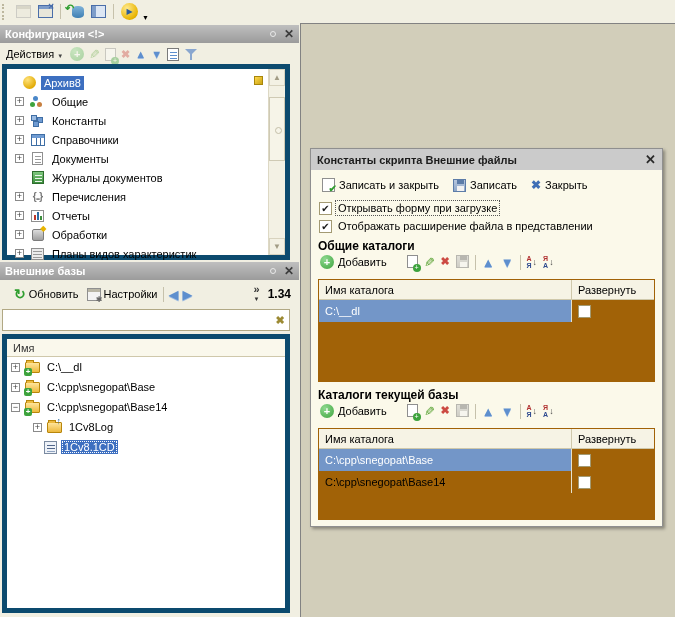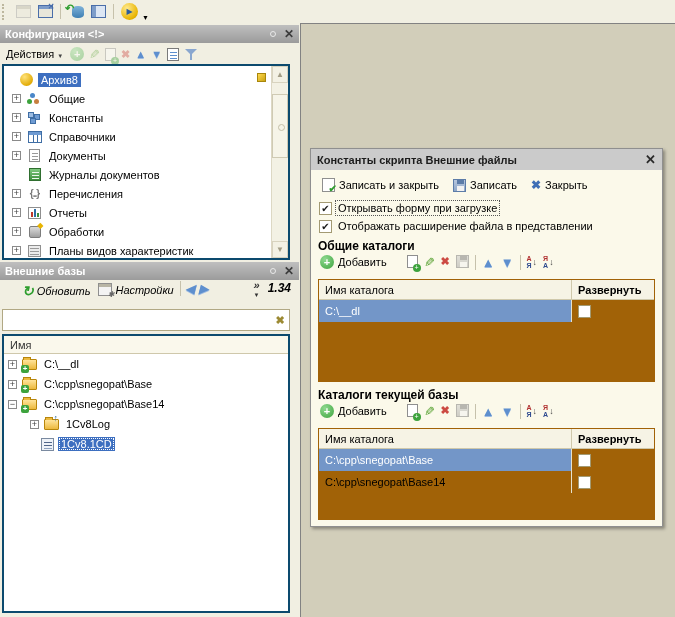--- a/index.html
+++ b/index.html
@@ -54,21 +54,21 @@
 .arr-lf::before { content:"◀"; }
 .arr-rt::before { content:"▶"; }
 .dim { opacity:.4; }
 .doclist-icon { width:12px; height:13px; background:#fff; border:1px solid #7a7a7a; position:relative; }
 .doclist-icon::before { content:""; position:absolute; left:2px; top:3px; width:7px; height:1px; background:#5e8fce; box-shadow:0 3px 0 #5e8fce, 0 6px 0 #5e8fce; }
 .funnel-icon { position:relative; width:14px; height:14px; }
 .funnel-icon::before { content:""; position:absolute; left:1px; top:2px; border-left:6px solid transparent; border-right:6px solid transparent; border-top:6px solid #8aa7cf; }
 .funnel-icon::after { content:""; position:absolute; left:6px; top:7px; width:2px; height:6px; background:#8aa7cf; }
 
 
-.treebox { position:absolute; left:2px; width:288px; background:#fff; border:2px solid #0c4a6e; }
+.treebox { position:absolute; left:2px; width:288px; background:#fff; border:5px solid #0c4a6e; }
 #config-tree { top:64px; height:196px; padding-top:4px; }
 .crow { height:19px; display:flex; align-items:center; white-space:nowrap; }
 .exp { width:9px; height:9px; border:1px solid #8a8a8a; background:#fff; font-size:9px; line-height:7px; text-align:center; color:#444; flex:none; }
 .exp-plus::before { content:"+"; }
 .exp-minus::before { content:"−"; }
 .exp-spacer { width:9px; flex:none; }
 .ticon { width:15px; height:14px; flex:none; margin:0 4px 0 6px; display:flex; align-items:center; justify-content:center; position:relative; }
 .lbl { padding:1px 3px; }
 .lbl.selected { background:#3d6fc0; color:#fff; }
 .ind1 { margin-left:8px; }
@@ -103,21 +103,21 @@
 .cube-marker { position:absolute; right:22px; top:7px; width:9px; height:9px; background:linear-gradient(135deg,#ffd84d,#caa313); border:1px solid #a8860b; }
 
 
 .vscroll { position:absolute; right:0; top:0; bottom:0; width:17px; background:#f3f1e4; border-left:1px solid #ddd8c4; }
 .sb-btn { position:absolute; left:0; width:16px; height:17px; background:#f3f1e4; border:1px solid #d8d3bf; text-align:center; color:#a29c85; font-size:8px; line-height:16px; }
 .sb-up { top:0; } .sb-dn { bottom:0; }
 .sb-thumb { position:absolute; left:0; top:28px; width:16px; height:64px; background:#f6f4e8; border:1px solid #cfcab4; }
 .sb-thumb::after { content:""; position:absolute; left:5px; top:29px; width:5px; height:5px; border-radius:50%; border:1px solid #c4bfa9; }
 
 
-#files-toolbar { position:absolute; left:0; top:281px; width:299px; height:26px; display:flex; align-items:flex-start; padding-left:20px; gap:4px;font-style:italic; }
+#files-toolbar { position:absolute; left:0; top:281px; width:299px; height:26px; display:flex; align-items:center; padding-left:12px; gap:4px; }
 .refresh-icon::before { content:"↻"; color:#2f9e2f; font-weight:bold; font-size:14px; }
 .settings-icon { width:14px; height:13px; border:1px solid #8f8f8f; background:#f3f3f3; position:relative; }
 .settings-icon::before { content:""; position:absolute; left:0; top:0; right:0; height:3px; background:#b8b5a5; }
 .settings-icon::after { content:"✱"; position:absolute; right:-3px; bottom:-4px; font-size:8px; color:#666; }
 .overflow-btn { display:flex; flex-direction:column; align-items:center; line-height:8px; margin-left:auto; }
 .overflow-btn .chev { font-weight:bold; font-size:11px; color:#333; }
 .overflow-btn .car::before { content:"▼"; font-size:6px; color:#333; }
 .zoom-val { font-weight:bold; font-size:12px; margin:0 8px 0 4px; }
 
 #search-box { position:absolute; left:2px; top:309px; width:288px; height:22px; background:#fff; border:1px solid #b1a884; display:flex; align-items:center; }
@@ -163,21 +163,21 @@
 .listbar { display:flex; align-items:flex-start; gap:6px; height:24px; padding-left:2px; }
 .sortpair { display:flex; align-items:flex-start; line-height:1; }
 .sortpair .letters { display:flex; flex-direction:column; font-size:7px; font-weight:bold; }
 .sortpair .letters .t { color:#b03030; } .sortpair .letters .b { color:#2e4a8f; }
 .sortpair .sarr { font-size:9px; color:#444; margin-left:1px; margin-top:3px; }
 .vsep { width:1px; height:15px; background:#c6c1ab; }
 
 .dtable { border:1px solid #a16207; background:#a16207; }
 .dt-head { display:flex; height:20px; background:#f6f3e5; border-bottom:1px solid #cfc8ab; align-items:center; }
 .dt-th-name { flex:1; padding:0 6px; border-right:1px solid #cfc8ab; align-self:stretch; display:flex; align-items:center; }
-.dt-th-exp { width:82px; padding:0 6px;font-weight:bold; }
+.dt-th-exp { width:82px; padding:0 6px; }
 .dt-row { display:flex; height:22px; align-items:stretch; }
 .dt-cell-name { flex:1; display:flex; align-items:center; padding:0 6px; border-right:1px solid #e7e2cd; }
 .dt-row.selected .dt-cell-name { background:#7396c8; color:#fff; }
 .dt-cell-exp { width:82px; display:flex; align-items:center; padding-left:6px; }
 #table-common { height:103px; }
 #table-base { height:92px; }
 </style>
 </head>
 <body>
 

